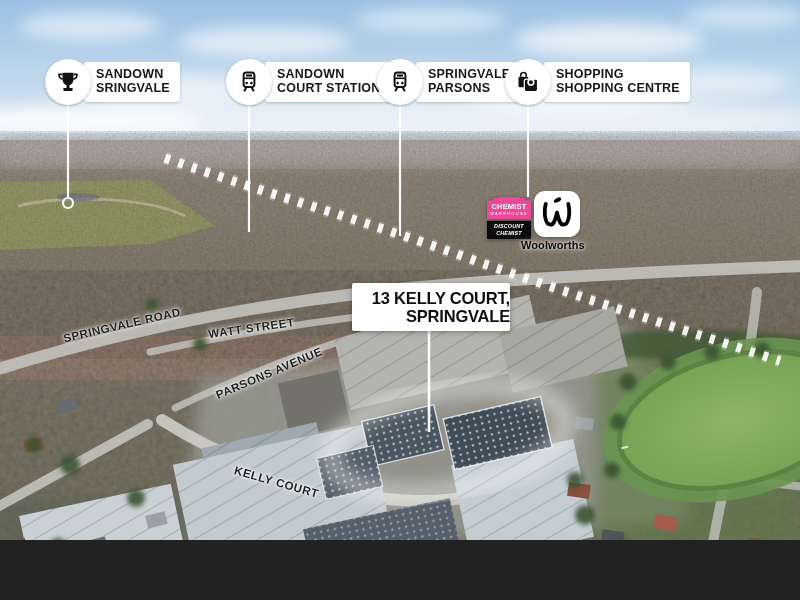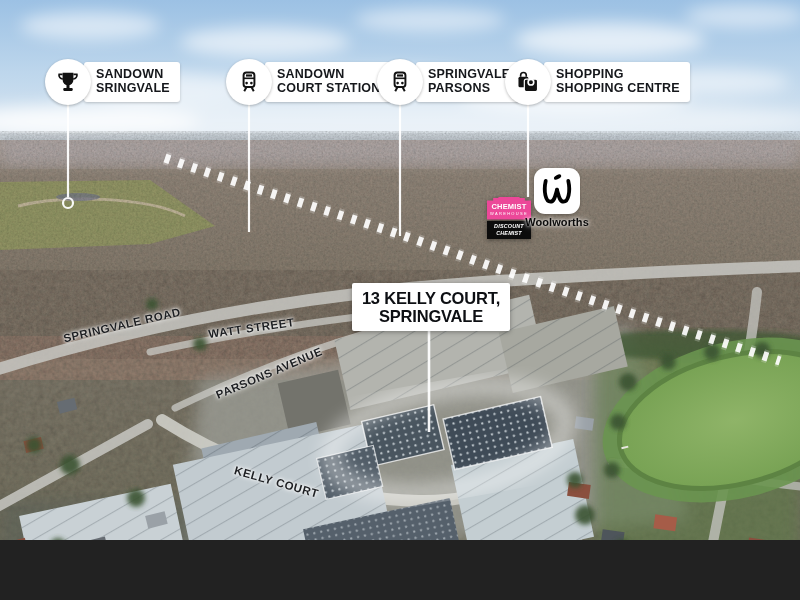--- a/index.html
+++ b/index.html
@@ -14,41 +14,41 @@
                display:flex;align-items:center;justify-content:center;
                box-shadow:0 1px 3px rgba(0,0,0,.28);z-index:2;}
   .label-box{background:#fff;border-radius:3px;margin-left:-7px;padding:5px 10px 5px 12px;
              height:40px;box-sizing:border-box;display:flex;flex-direction:column;justify-content:center;
              box-shadow:0 1px 3px rgba(0,0,0,.22);}
   .label-box span{font-weight:700;font-size:12.5px;line-height:1.1;color:#15171b;
                   letter-spacing:.2px;white-space:nowrap;}
 
   
   .prop-label{position:absolute;left:352px;top:283px;width:158px;height:48px;background:#fff;
-              border-radius:2px;z-index:5;display:flex;flex-direction:column;align-items:center;
+              border-radius:2px;z-index:5;display:flex;flex-direction:column;align-items:flex-end;
               justify-content:center;box-shadow:0 1px 5px rgba(0,0,0,.35);}
   .prop-label span{font-weight:700;font-size:16.5px;line-height:1.12;color:#0d0f13;letter-spacing:-.2px;}
 
   
   .street{position:absolute;z-index:3;font-weight:700;font-size:11.5px;letter-spacing:.6px;
           color:#1d1f22;white-space:nowrap;
           text-shadow:0 0 2px #fff,0 0 4px rgba(255,255,255,.85),0 0 6px rgba(255,255,255,.6);}
 
   
   .chemist{position:absolute;left:487px;top:197px;width:44px;z-index:4;
            filter:drop-shadow(0 1px 2px rgba(0,0,0,.4));}
   .chemist .house{background:#ec4899;color:#fff;text-align:center;padding:6px 2px 3px 2px;
                   clip-path:polygon(0 16%,14% 16%,14% 4%,26% 4%,26% 0,74% 0,74% 4%,86% 4%,86% 16%,100% 16%,100% 100%,0 100%);}
   .chemist .l1{display:block;font-weight:700;font-size:7.5px;letter-spacing:.2px;line-height:1;}
   .chemist .l2{display:block;font-weight:400;font-size:4px;letter-spacing:1.3px;line-height:1.5;}
   .chemist .discount{background:#0c0c0c;color:#fff;text-align:center;margin-top:1.5px;padding:2px 1px;
                      font-style:italic;font-weight:700;font-size:5.4px;line-height:1.25;letter-spacing:.2px;}
 
   
-  .woolies{position:absolute;left:521px;top:168px;width:72px;z-index:4;text-align:center;}
+  .woolies{position:absolute;left:521px;top:191px;width:72px;z-index:4;text-align:left;}
   .woolies .card{width:46px;height:46px;margin:0 auto;background:#fff;border-radius:11px;
                  display:flex;align-items:center;justify-content:center;
                  box-shadow:0 1px 3px rgba(0,0,0,.25);}
   .woolies .word{display:block;margin-top:2px;font-weight:700;font-size:11px;letter-spacing:.1px;color:#0b0b0b;
                  text-shadow:0 0 3px rgba(255,255,255,.9),0 0 6px rgba(255,255,255,.7);}
 </style>
 </head>
 <body>
 
 <div id="stage">

